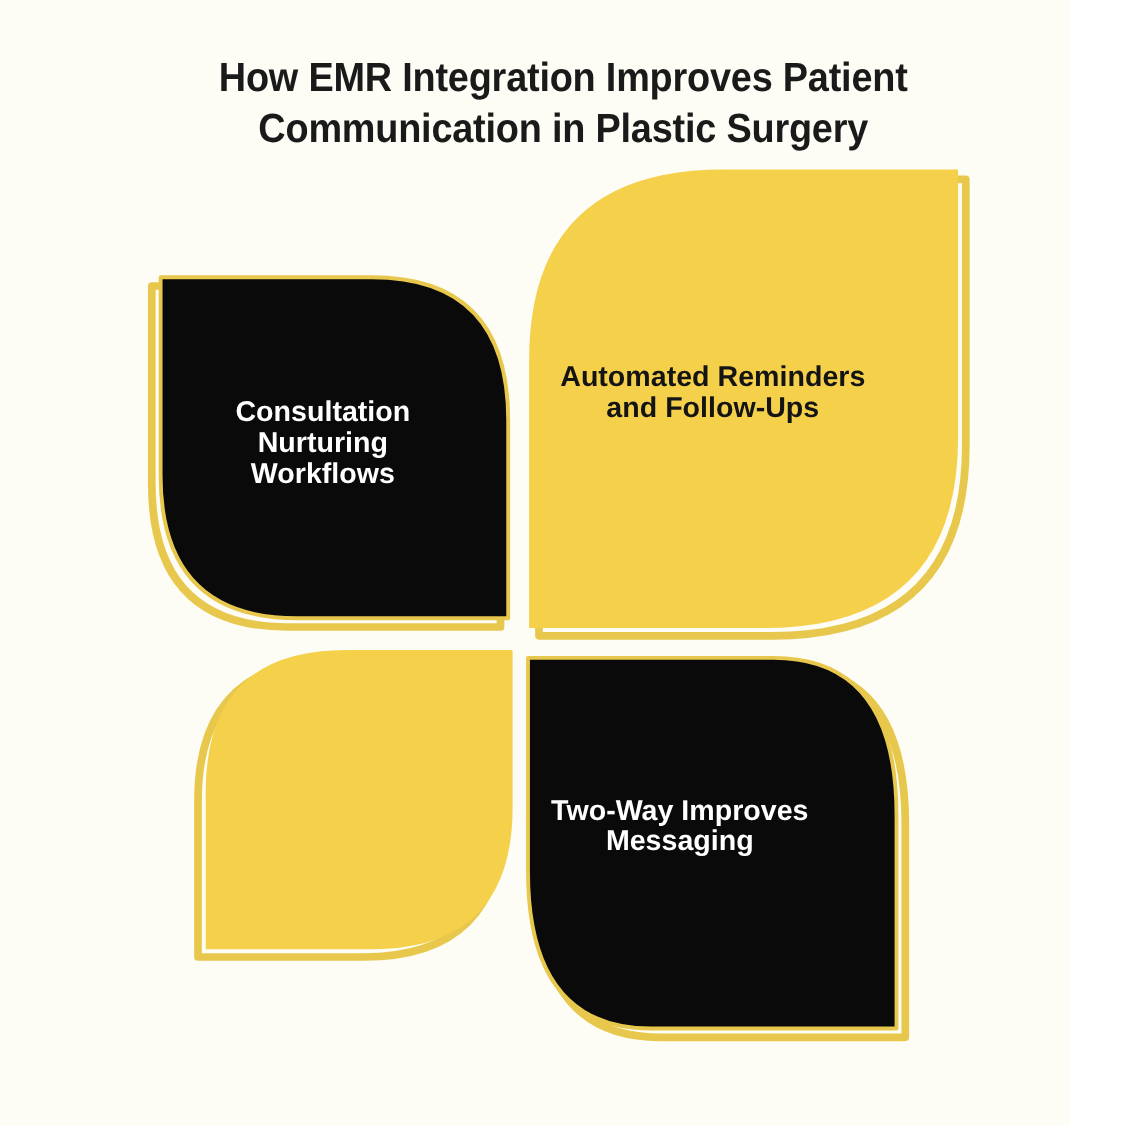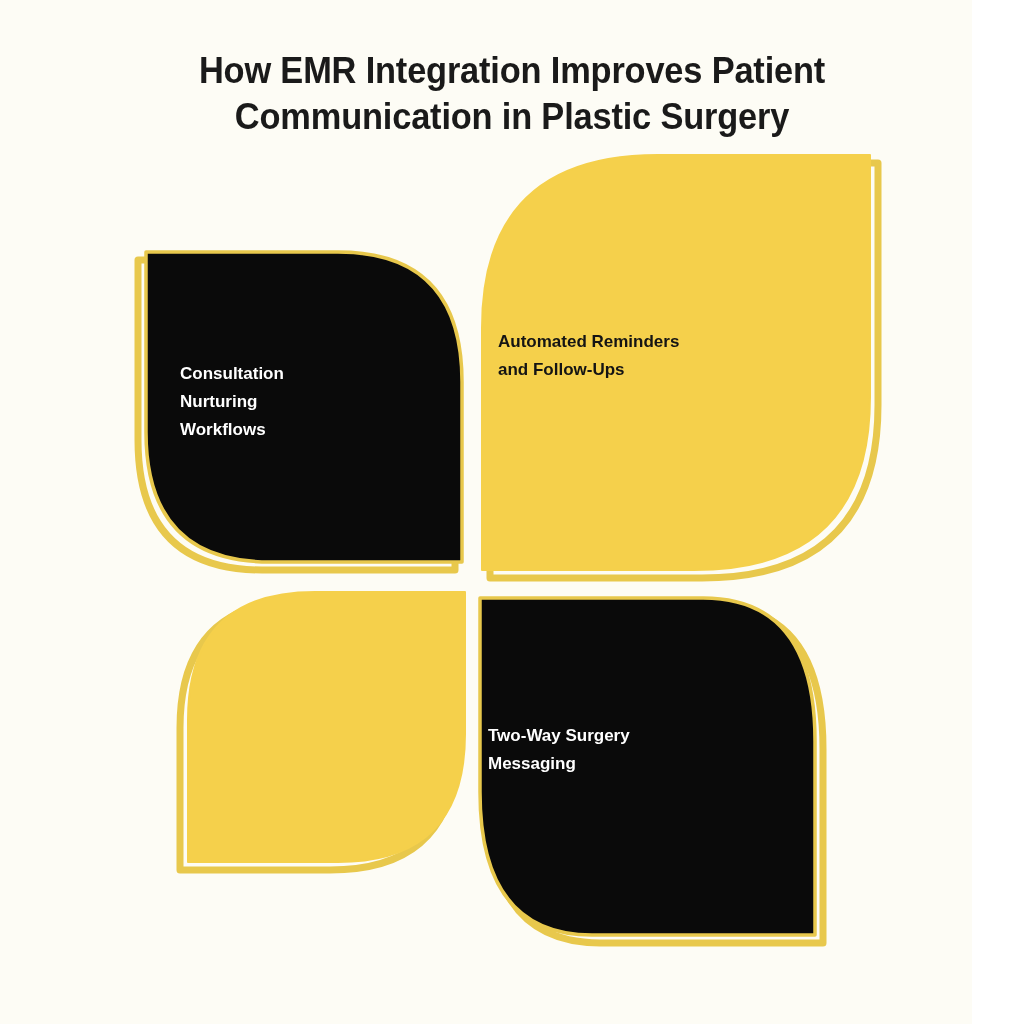--- a/index.html
+++ b/index.html
@@ -56,32 +56,32 @@
     left: 0;
     top: 0;
     width: 1024px;
     height: 1024px;
     display: block;
   }
 
   
   .petal-label {
     position: absolute;
-    text-align: left;
+    text-align: center;
     font-weight: bold;
-    font-size: 17px;
+    font-size: 26px;
     line-height: 28px;
     z-index: 30;
     pointer-events: none;
     white-space: pre-line;
   }
   .petal-label.on-dark { color: #FFFFFF; }
   .petal-label.on-light { color: #141414; }
 
-  #label-top-left     { left: 180px; top: 360px; width: 255px; }
+  #label-top-left     { left: 166px; top: 360px; width: 255px; }
   #label-top-right    { left: 498px; top: 328px; width: 300px; }
   #label-bottom-left  { left: 195px; top: 692px; width: 255px; }
   #label-bottom-right { left: 488px; top: 722px; width: 260px; }
 </style>
 </head>
 <body>
 
 <div id="infographic">
 
   <div id="title-block">
@@ -111,16 +111,16 @@
   </div>
 
   <div class="petal-label on-dark" id="label-top-left">Consultation
 Nurturing
 Workflows</div>
 
   <div class="petal-label on-light" id="label-top-right">Automated Reminders
 and Follow-Ups</div>
 
 
-  <div class="petal-label on-dark" id="label-bottom-right">Two-Way Surgery
+  <div class="petal-label on-dark" id="label-bottom-right">Two-Way Improves
 Messaging</div>
 
 </div>
 
 </body></html>

